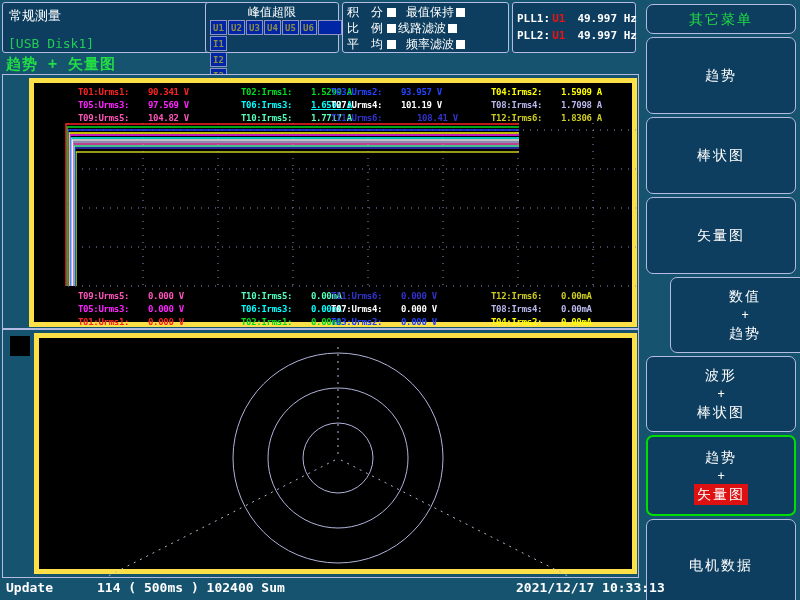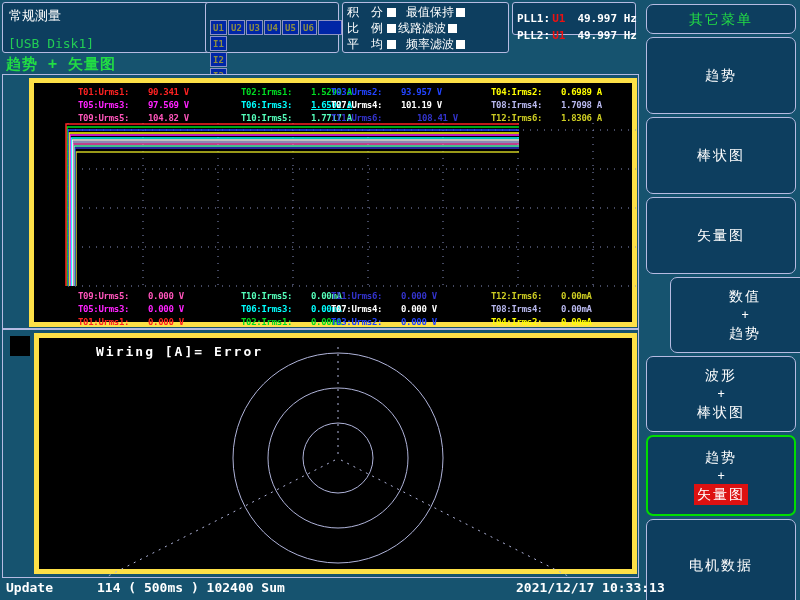--- a/index.html
+++ b/index.html
@@ -50,20 +50,21 @@
 </style>
 </head>
 <body>
 
 <div class="abs box" style="left:2px;top:2px;width:224px;height:51px;">
   <div class="abs hdr-mode">常规测量</div>
   <div class="abs hdr-usb">[USB Disk1]</div>
 </div>
 
 <div class="abs box" style="left:205px;top:2px;width:134px;height:51px;">
+  <div class="abs peak-title">峰值超限</div>
   <div class="peak-row" style="top:17px;">
     <span class="peak-cell">U1</span>
     <span class="peak-cell">U2</span>
     <span class="peak-cell">U3</span>
     <span class="peak-cell">U4</span>
     <span class="peak-cell">U5</span>
     <span class="peak-cell">U6</span>
     <span class="peak-cell empty"></span>
   </div>
   <div class="peak-row" style="top:33px;flex-direction:column;">
@@ -94,21 +95,21 @@
   </div>
   <div class="integ-row">
     <span style="width:14px">平</span>
     <span style="width:14px;margin-left:10px">均</span>
     <span class="cb"></span>
     <span style="margin-left:8px">频率滤波</span>
     <span class="cb"></span>
   </div>
 </div>
 
-<div class="abs box" style="left:512px;top:2px;width:124px;height:33px;padding:7px 4px 0 4px;">
+<div class="abs box" style="left:512px;top:2px;width:124px;height:51px;padding:7px 4px 0 4px;">
   <div class="pll-row">
     <span>PLL1:</span>
     <span class="pll-src">U1</span>
     <span class="pll-frq">49.997 Hz</span>
   </div>
   <div class="pll-row">
     <span>PLL2:</span>
     <span class="pll-src">U1</span>
     <span class="pll-frq">49.997 Hz</span>
   </div>
@@ -149,21 +150,21 @@
         <polyline points="35,203 35,50 485,50" stroke="#ffff00"></polyline>
         <polyline points="34,203 34,47 485,47" stroke="#2244ff"></polyline>
         <polyline points="33,203 33,44 485,44" stroke="#00dd22"></polyline>
         <polyline points="32,203 32,41 485,41" stroke="#ff2222"></polyline>
       </g>
     </svg>
 
     <div class="tv" style="left:44px;top:4px"><span class="tvl" style="color: rgb(255, 34, 34);">T01:Urms1:</span><span class="tvv" style="color: rgb(255, 34, 34);">90.341 V</span></div>
     <div class="tv" style="left:207px;top:4px"><span class="tvl" style="color: rgb(0, 221, 34);">T02:Irms1:</span><span class="tvv" style="color: rgb(0, 221, 34);">1.5299 A</span></div>
     <div class="tv" style="left:297px;top:4px"><span class="tvl" style="color: rgb(34, 68, 255);">T03:Urms2:</span><span class="tvv" style="color: rgb(34, 68, 255);">93.957 V</span></div>
-    <div class="tv" style="left:457px;top:4px"><span class="tvl" style="color: rgb(255, 255, 0);">T04:Irms2:</span><span class="tvv" style="color: rgb(255, 255, 0);">0.6989 A</span></div>
+    <div class="tv" style="left:457px;top:4px"><span class="tvl" style="color: rgb(255, 255, 0);">T04:Irms2:</span><span class="tvv" style="color: rgb(255, 255, 0);">1.5909 A</span></div>
     <div class="tv" style="left:44px;top:17px"><span class="tvl" style="color: rgb(255, 34, 255);">T05:Urms3:</span><span class="tvv" style="color: rgb(255, 34, 255);">97.569 V</span></div>
     <div class="tv" style="left:207px;top:17px"><span class="tvl" style="color: rgb(0, 255, 255);">T06:Irms3:</span><span class="tvv" style="color: rgb(0, 255, 255); text-decoration: underline;">1.6502 A</span></div>
     <div class="tv" style="left:297px;top:17px"><span class="tvl" style="color: rgb(255, 255, 255);">T07:Urms4:</span><span class="tvv" style="color: rgb(255, 255, 255); text-align: center;">101.19 V</span></div>
     <div class="tv" style="left:457px;top:17px"><span class="tvl" style="color: rgb(184, 184, 238);">T08:Irms4:</span><span class="tvv" style="color: rgb(184, 184, 238);">1.7098 A</span></div>
     <div class="tv" style="left:44px;top:30px"><span class="tvl" style="color: rgb(255, 85, 187);">T09:Urms5:</span><span class="tvv" style="color: rgb(255, 85, 187);">104.82 V</span></div>
     <div class="tv" style="left:207px;top:30px"><span class="tvl" style="color: rgb(85, 255, 187);">T10:Irms5:</span><span class="tvv" style="color: rgb(85, 255, 187);">1.7717 A</span></div>
     <div class="tv" style="left:297px;top:30px"><span class="tvl" style="color: rgb(51, 51, 204);">T11:Urms6:</span><span class="tvv" style="color: rgb(51, 51, 204); margin-left: 24px;">108.41 V</span></div>
     <div class="tv" style="left:457px;top:30px"><span class="tvl" style="color: rgb(204, 204, 34);">T12:Irms6:</span><span class="tvv" style="color: rgb(204, 204, 34);">1.8306 A</span></div>
 
     <div class="tv" style="left:44px;top:208px"><span class="tvl" style="color: rgb(255, 85, 187);">T09:Urms5:</span><span class="tvv" style="color: rgb(255, 85, 187);">0.000 V</span></div>
@@ -177,21 +178,20 @@
     <div class="tv" style="left:44px;top:234px"><span class="tvl" style="color: rgb(255, 34, 34);">T01:Urms1:</span><span class="tvv" style="color: rgb(255, 34, 34);">0.000 V</span></div>
     <div class="tv" style="left:207px;top:234px"><span class="tvl" style="color: rgb(0, 221, 34);">T02:Irms1:</span><span class="tvv" style="color: rgb(0, 221, 34);">0.00mA</span></div>
     <div class="tv" style="left:297px;top:234px"><span class="tvl" style="color: rgb(34, 68, 255);">T03:Urms2:</span><span class="tvv" style="color: rgb(34, 68, 255);">0.000 V</span></div>
     <div class="tv" style="left:457px;top:234px"><span class="tvl" style="color: rgb(255, 255, 0);">T04:Irms2:</span><span class="tvv" style="color: rgb(255, 255, 0);">0.00mA</span></div>
   </div>
 </div>
 
 <div class="abs panel-outer" style="left:2px;top:329px;width:637px;height:249px;">
   <div class="abs" style="left:7px;top:6px;width:20px;height:20px;background:#000;"></div>
   <div class="abs blackpanel" style="left:31px;top:3px;width:603px;height:241px;">
-    <div class="abs wiring">Wiring [A]= Error</div>
     <svg class="abs" style="left:0;top:0" width="601" height="239" viewBox="0 0 601 239">
       <g stroke="#b0b4da" fill="none" stroke-width="1">
         <circle cx="299" cy="120" r="35"></circle>
         <circle cx="299" cy="120" r="70"></circle>
         <circle cx="299" cy="120" r="105"></circle>
         <g stroke-dasharray="2 5">
           <line x1="299" y1="116" x2="299" y2="5"></line>
           <line x1="296" y1="122" x2="-13" y2="280"></line>
           <line x1="302" y1="122" x2="611" y2="280"></line>
         </g>

